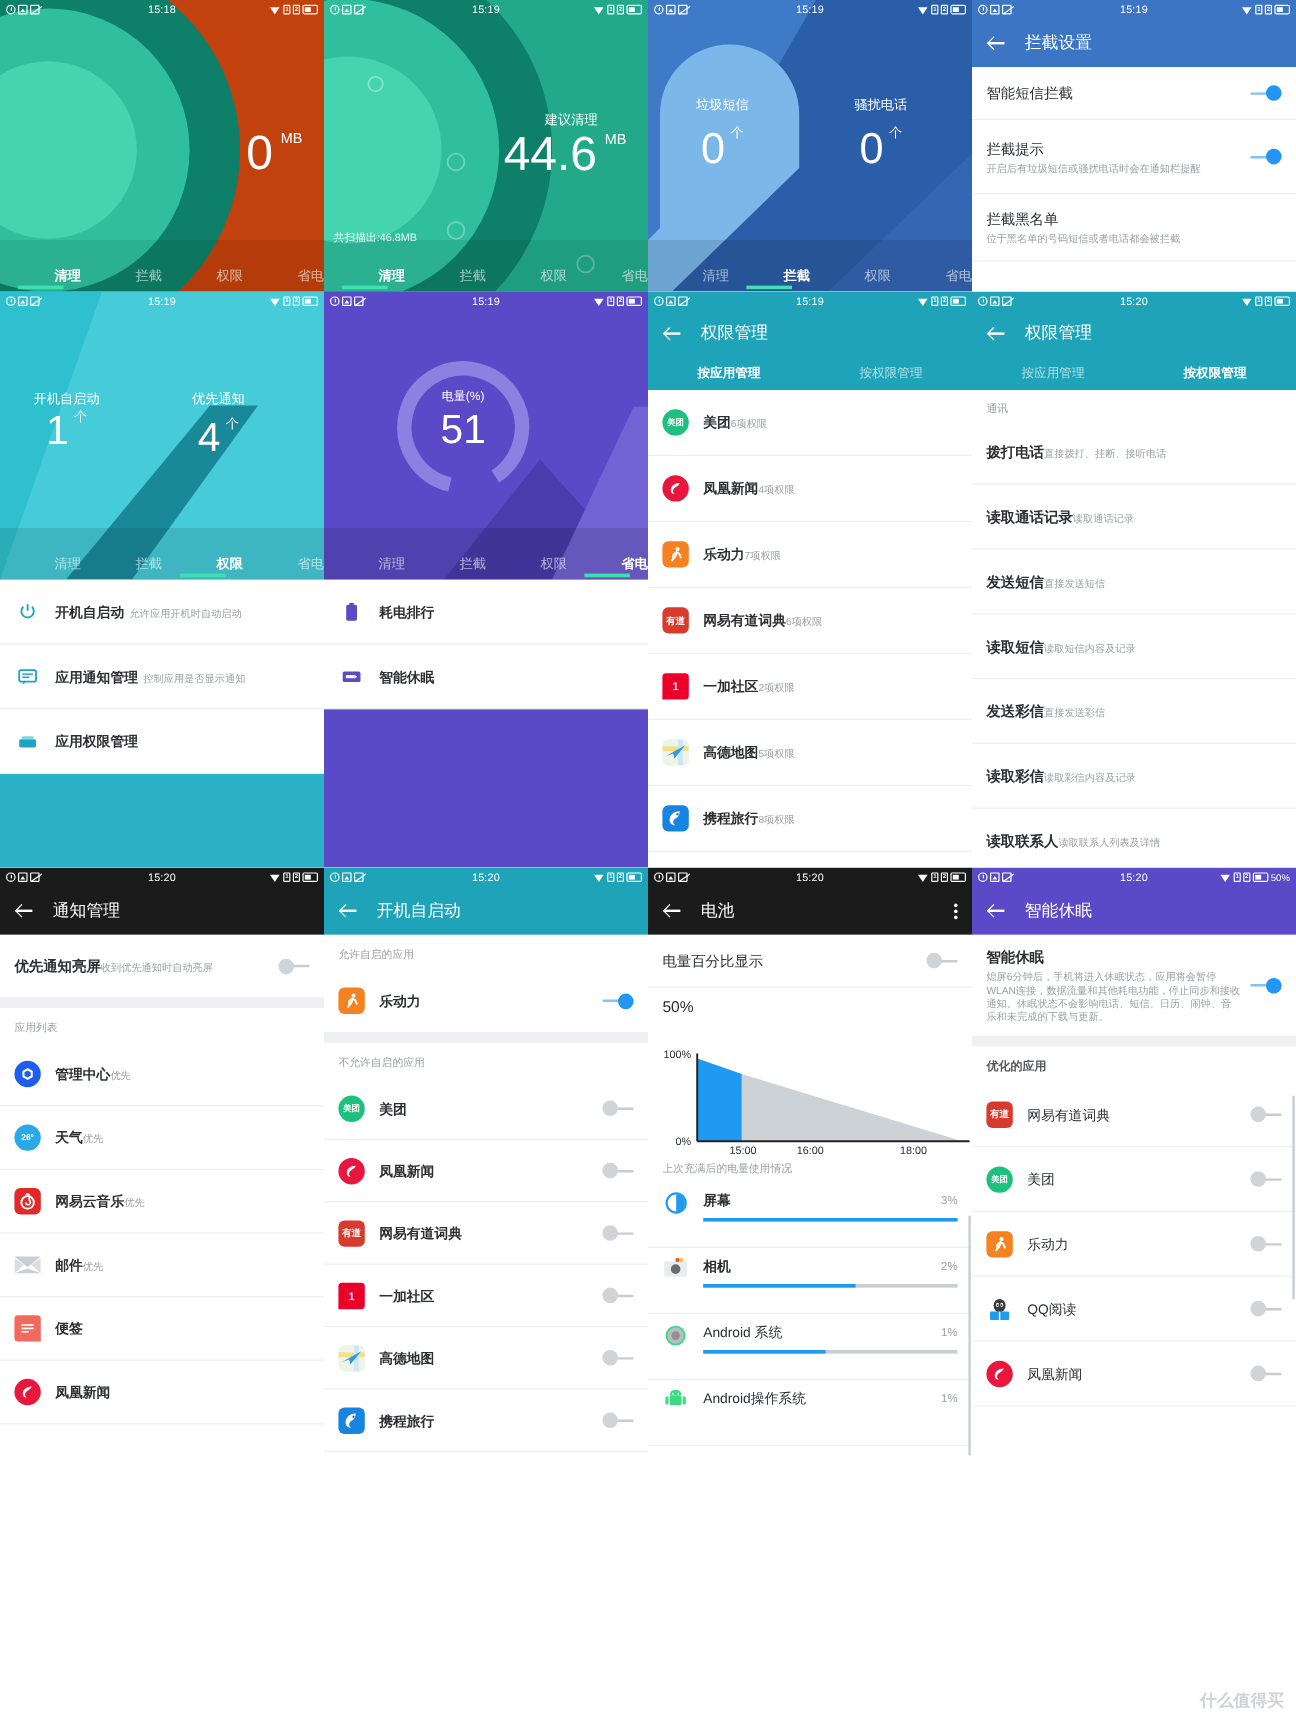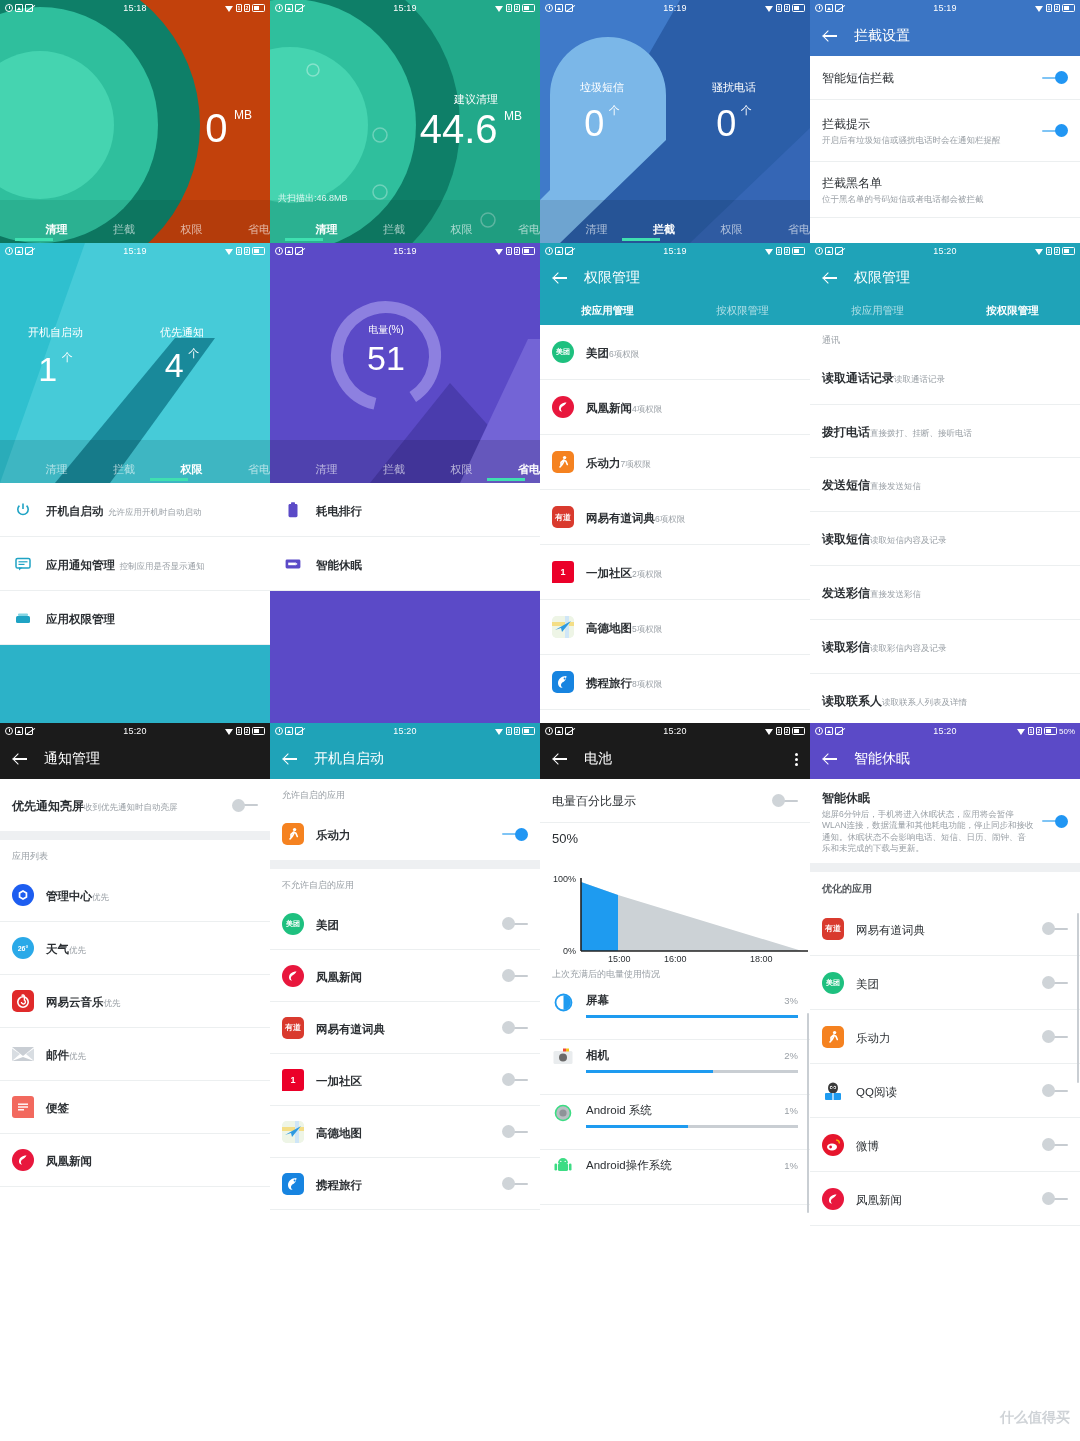--- a/index.html
+++ b/index.html
@@ -296,21 +296,21 @@
         <span class="ic ic-wifi"></span>
         <span class="ic-sim">1</span>
         <span class="ic-sim">2</span>
         <span class="ic-bat">
               <i></i>
             </span>
       </span>
     </div>
     <div style="position:absolute;left:28px;top:82px;text-align:center;">
       <div style="font-size:11px;">开机自启动</div>
-      <div style="margin-top:10px;text-align:center;">
+      <div style="margin-top:0;text-align:center;">
         <span style="font-size:34px;font-weight:300;">1</span>
         <span style="font-size:11px;vertical-align:top;">个</span>
       </div>
     </div>
     <div style="position:absolute;left:160px;top:82px;text-align:center;">
       <div style="font-size:11px;">优先通知</div>
       <div style="margin-top:6px;">
         <span style="font-size:34px;font-weight:300;">4</span>
         <span style="font-size:11px;vertical-align:top;">个</span>
       </div>
@@ -525,25 +525,25 @@
       <span class="bk"></span>
       <span class="ttl">权限管理</span>
     </div>
     <div class="subtabs">
       <div>按应用管理</div>
       <div class="active">按权限管理</div>
     </div>
   </div>
   <div class="list">
     <div class="secthdr" style="padding:9px 12px 4px;">通讯</div>
-    <div class="row" style="height:54px;">
-      <span class="rtxt" style="margin-left:0;"><span class="rtitle" style="font-weight:bold;font-size:12px;">读取通话记录</span><span class="rsub">读取通话记录</span></span>
-    </div>
     <div class="row" style="height:53px;">
       <span class="rtxt" style="margin-left:0;"><span class="rtitle" style="font-weight:bold;font-size:12px;">拨打电话</span><span class="rsub">直接拨打、挂断、接听电话</span></span>
+    </div>
+    <div class="row" style="height:54px;">
+      <span class="rtxt" style="margin-left:0;"><span class="rtitle" style="font-weight:bold;font-size:12px;">读取通话记录</span><span class="rsub">读取通话记录</span></span>
     </div>
     <div class="row" style="height:54px;">
       <span class="rtxt" style="margin-left:0;"><span class="rtitle" style="font-weight:bold;font-size:12px;">发送短信</span><span class="rsub">直接发送短信</span></span>
     </div>
     <div class="row" style="height:54px;">
       <span class="rtxt" style="margin-left:0;"><span class="rtitle" style="font-weight:bold;font-size:12px;">读取短信</span><span class="rsub">读取短信内容及记录</span></span>
     </div>
     <div class="row" style="height:54px;">
       <span class="rtxt" style="margin-left:0;"><span class="rtitle" style="font-weight:bold;font-size:12px;">发送彩信</span><span class="rsub">直接发送彩信</span></span>
     </div>
@@ -956,35 +956,20 @@
               <rect x="9.4" y="12" width="1.2" height="7" fill="#fff"></rect>
             </svg>
       </span>
       <span class="rtxt"><span class="rtitle">QQ阅读</span></span>
       <span class="tog off">
             <i class="bar"></i>
             <i class="knob"></i>
           </span>
     </div>
     <div class="row" style="height:54px;">
-      <span class="appicon round" style="background:#e6162d;">
-        <svg width="18" height="18" viewBox="0 0 18 18">
-              <circle cx="9" cy="9" r="9" fill="#e6162d"></circle>
-              <ellipse cx="8" cy="11" rx="5" ry="3.4" fill="#fff"></ellipse>
-              <circle cx="6.6" cy="11" r="1.4" fill="#e6162d"></circle>
-              <path d="M12.2 4 A3.6 3.6 0 0 1 15.4 7.6" stroke="#ffb400" stroke-width="1.4" fill="none"></path>
-            </svg>
-      </span>
-      <span class="rtxt"><span class="rtitle">微博</span></span>
-      <span class="tog off">
-            <i class="bar"></i>
-            <i class="knob"></i>
-          </span>
-    </div>
-    <div class="row" style="height:54px;">
       <span class="appicon round" style="background:#e8173d;">
         <svg width="16" height="16" viewBox="0 0 16 16">
               <circle cx="8" cy="8" r="8" fill="#e8173d"></circle>
               <path d="M11.5 3.5 C7 3.5 4 6 4 9.5 C4 11.5 5.5 12.8 7.2 12.5 C5.8 11.5 5.4 9.8 6.4 8.4 C7.6 6.8 10 6.6 11.5 3.5 Z" fill="#fff"></path>
             </svg>
       </span>
       <span class="rtxt"><span class="rtitle">凤凰新闻</span></span>
       <span class="tog off">
             <i class="bar"></i>
             <i class="knob"></i>

